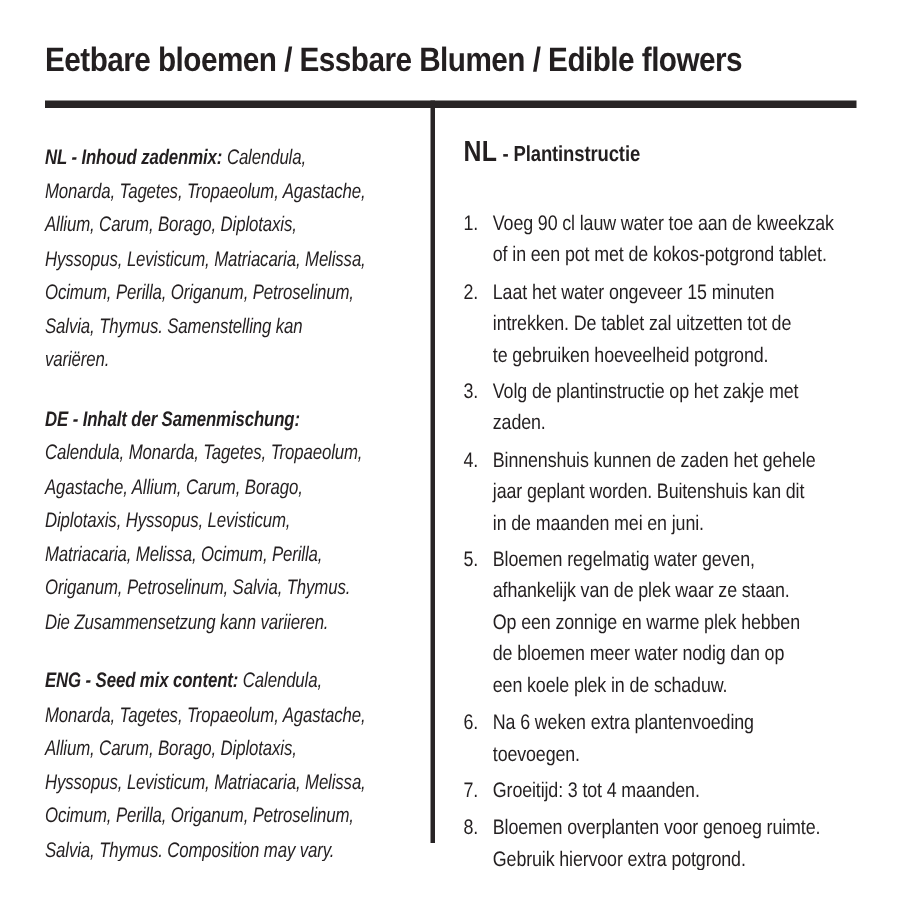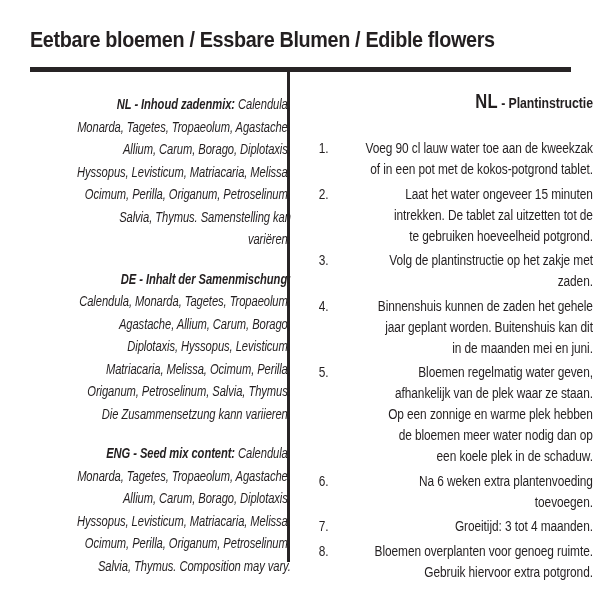--- a/index.html
+++ b/index.html
@@ -8,21 +8,20 @@
     background: #ffffff;
   }
   .page {
     position: relative;
     width: 600px;
     height: 600px;
     background: #ffffff;
     font-family: "Liberation Sans", sans-serif;
     color: #231f20;
     overflow: hidden;
-    text-align: right;
   }
   .title {
     position: absolute;
     left: 30px;
     top: 27px;
     font-size: 22.5px;
     font-weight: bold;
     letter-spacing: -0.4px;
     white-space: nowrap;
     transform: scaleX(0.88);

